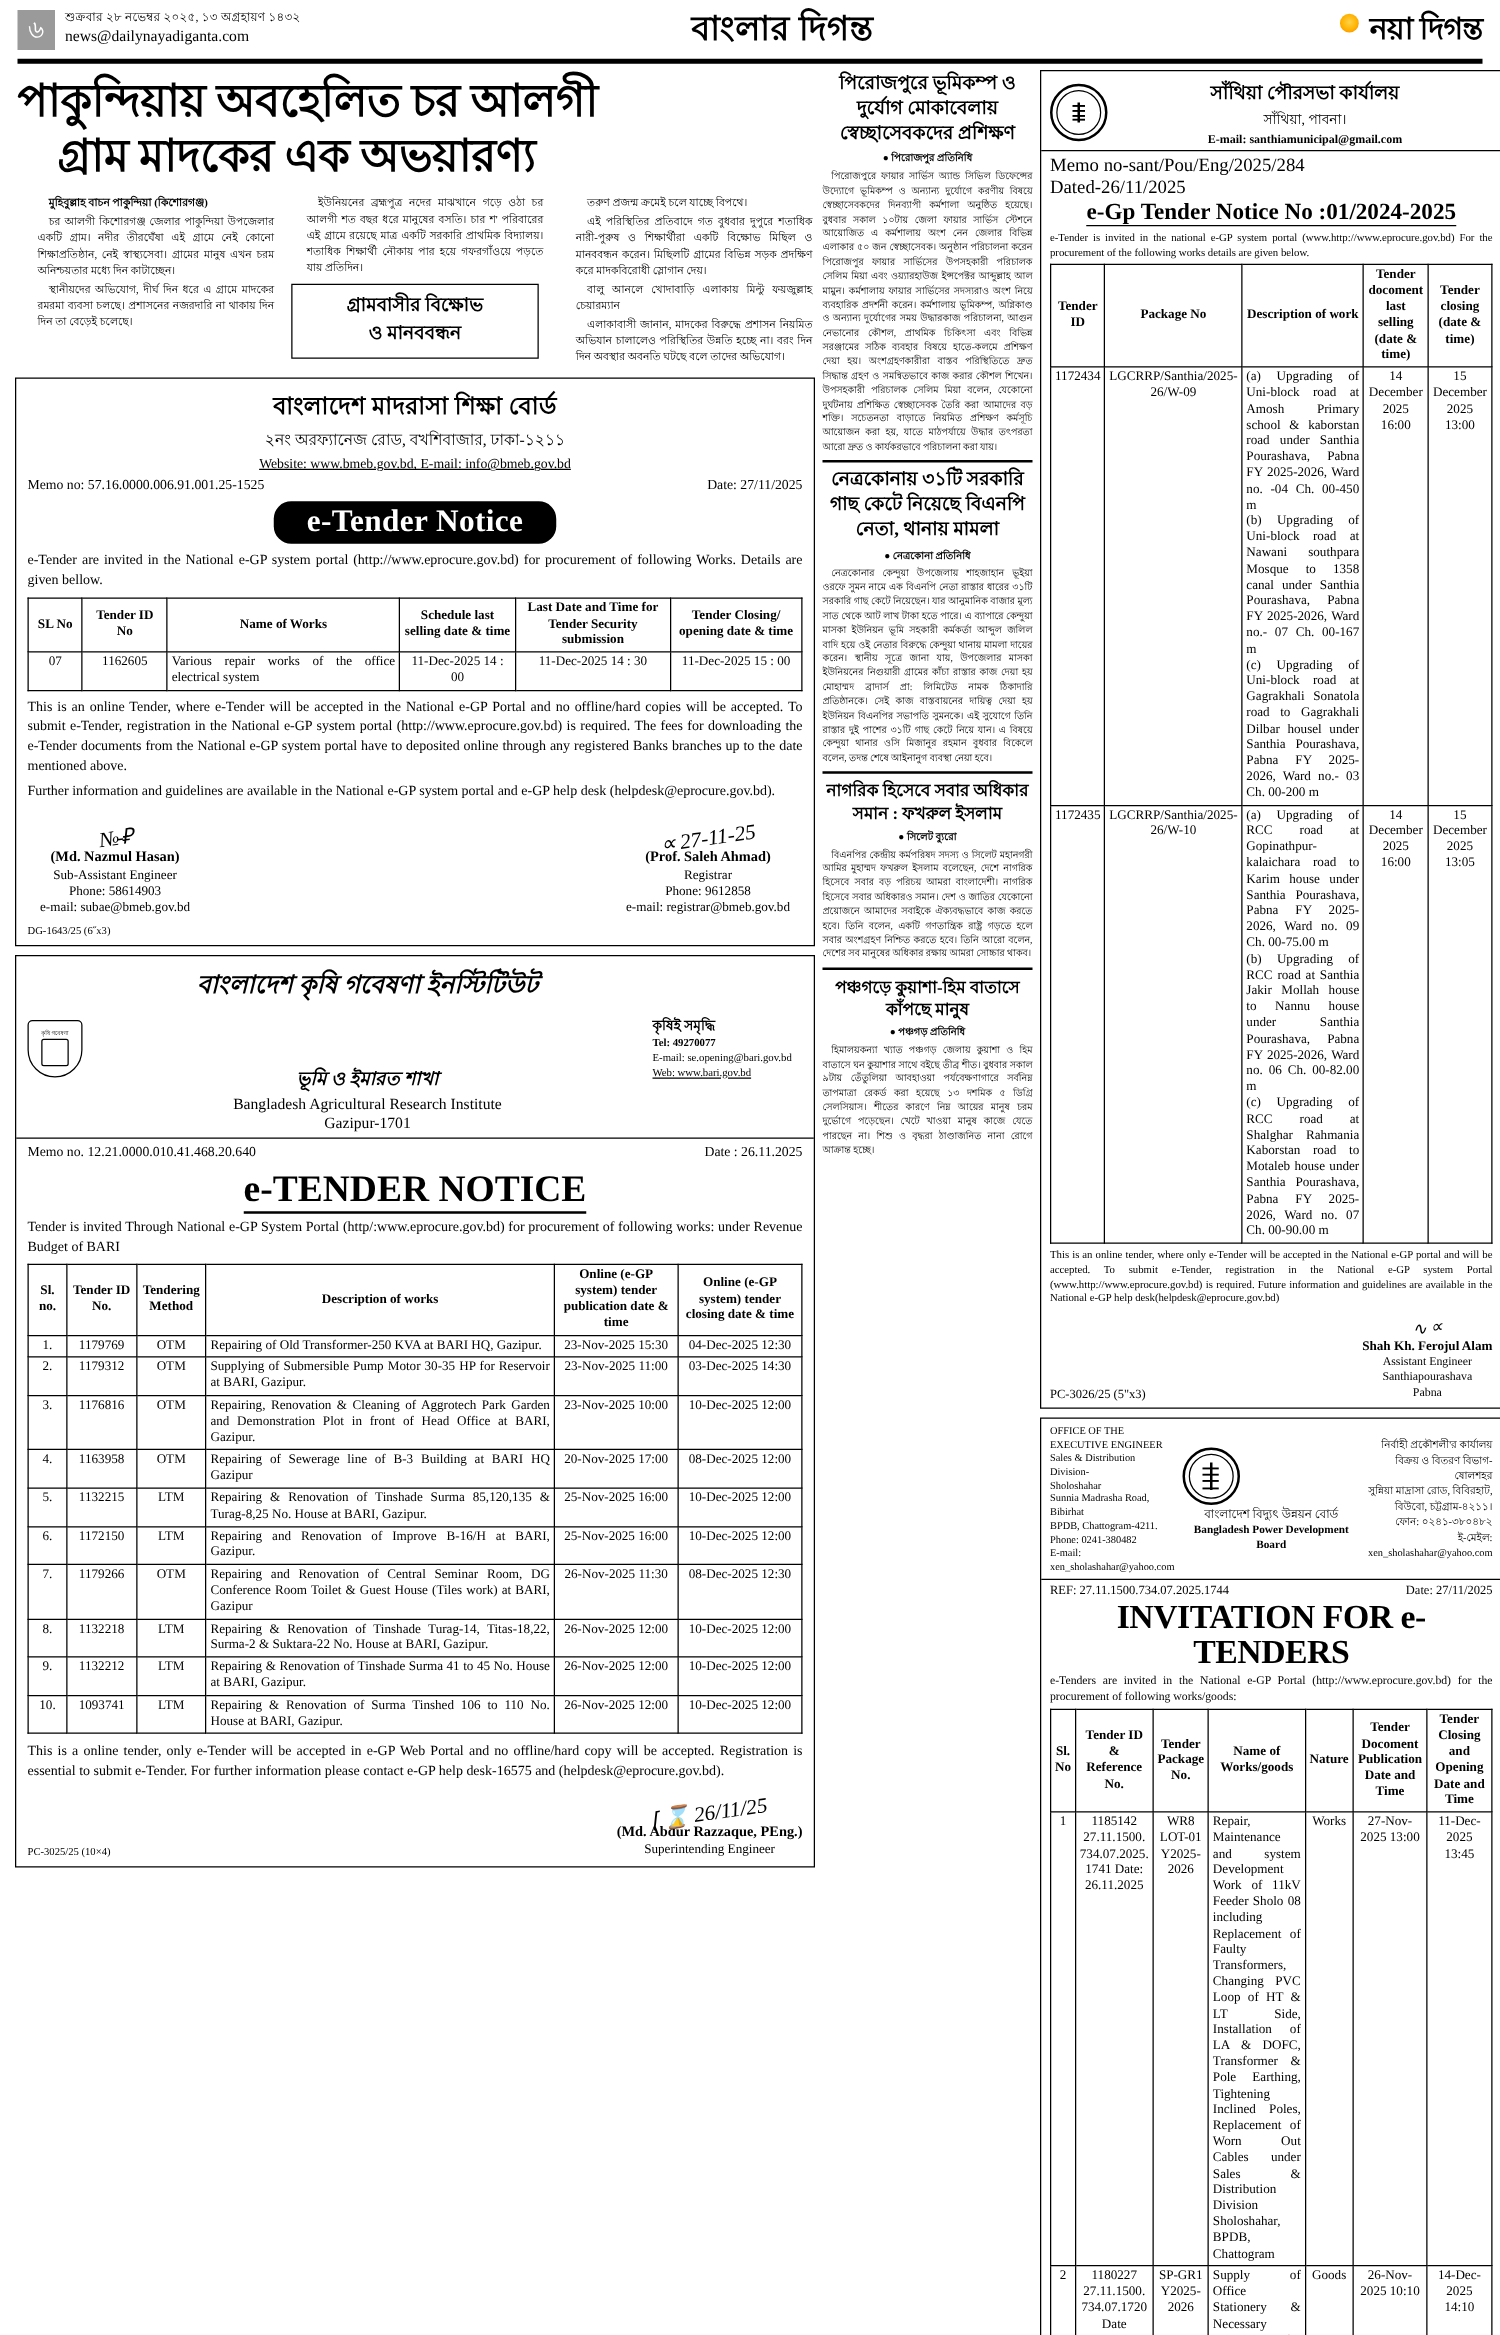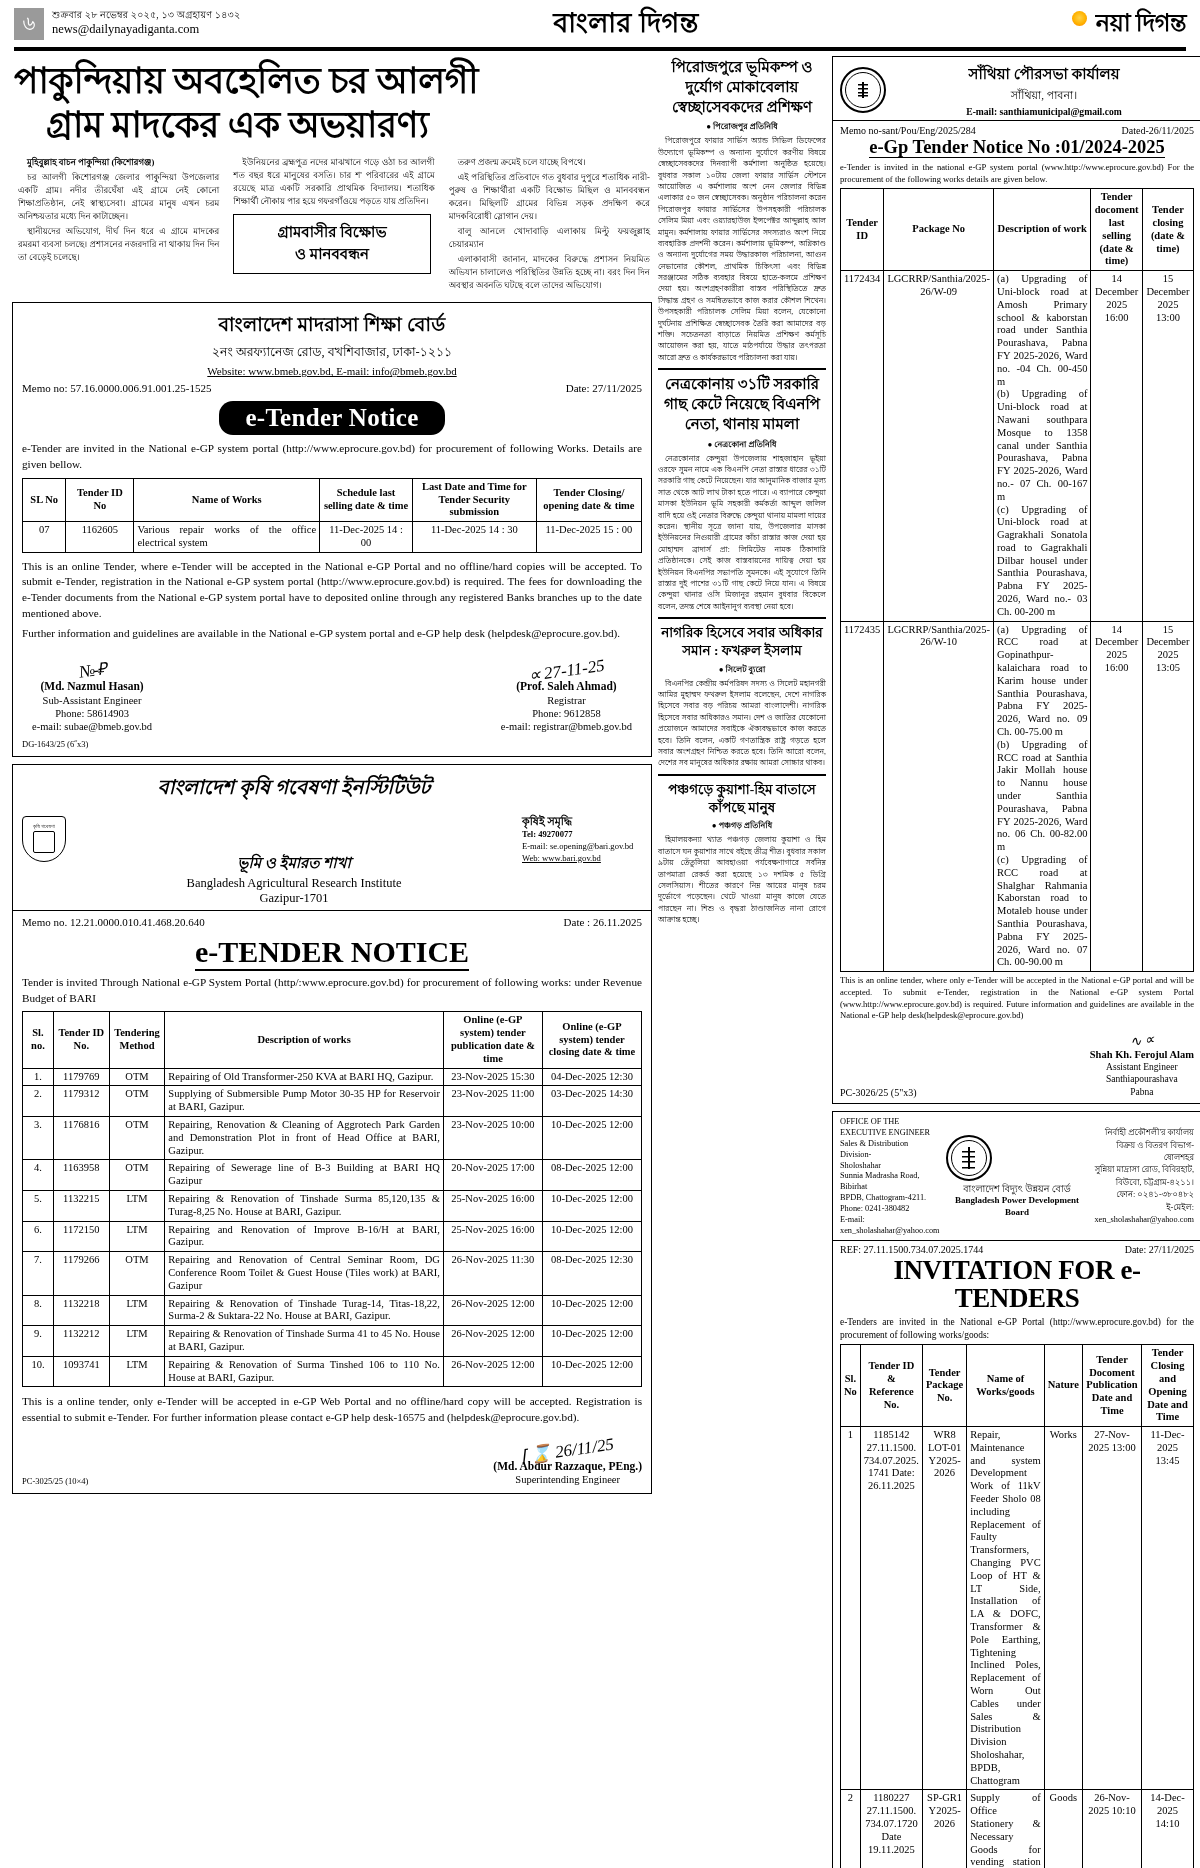--- a/index.html
+++ b/index.html
@@ -36,21 +36,21 @@
   .cols { display:flex; gap:6px; padding:5px 4px 0 4px; }
   .col-left  { width:640px; flex:0 0 640px; }
   .col-mid   { width:168px; flex:0 0 168px; }
   .col-right { width:370px; flex:0 0 370px; }
 
   
   .lead-h1 { font-size:36px; font-weight:bold; line-height:1.22; letter-spacing:-.3px; padding:4px 2px 0 2px;}
   .lead-h1 .l2 { padding-left:32px; }
   .lead-body { display:flex; gap:10px; margin-top:8px; padding:0 2px; }
   .lead-c { flex:1; font-size:8.6px; line-height:1.52; text-align:justify; }
-  .lead-c p { margin:0 0 2px 4px; text-indent:9px;}
+  .lead-c p { margin:0 0 2px 16px; text-indent:9px;}
   .kicker { font-weight:bold; font-size:8.6px; }
   .callout { border:1.4px solid #000; padding:7px 4px; text-align:center;
              font-size:15px; font-weight:bold; line-height:1.45; margin:6px 4px 4px 4px;}
 
   
   .ad { border:1.6px solid #000; padding:7px 9px; margin-bottom:7px; background:#fff; }
   .ad-inner-rule { border-bottom:1px solid #000; margin:4px -9px 5px -9px;}
   .org-head { text-align:center; }
   .org-bn1 { font-size:19px; font-weight:bold; letter-spacing:.3px;}
   .org-bn2 { font-size:12.5px; margin-top:1px;}
@@ -387,21 +387,21 @@
           <div class="seal">
               <div class="tower" style="height:16px;width:10px;"></div>
             </div>
           <div style="flex:1; text-align:center;">
             <div style="font-size:15px; font-weight:bold;">সাঁথিয়া পৌরসভা কার্যালয়</div>
             <div style="font-size:11px;">সাঁথিয়া, পাবনা।</div>
             <div style="font-size:9.6px; font-weight:bold;">E-mail: santhiamunicipal@gmail.com</div>
           </div>
         </div>
         <div class="ad-inner-rule" style="margin:3px -7px 4px -7px;"></div>
-        <div class="memo-row" style="font-size:10px; margin-top:0;">
+        <div class="memo-row" style="font-size:15px; margin-top:0;flex-direction:column;">
           <span>Memo no-sant/Pou/Eng/2025/284</span>
           <span>Dated-26/11/2025</span>
         </div>
         <div class="center" style="margin:1px 0 4px 0;">
           <span style="font-size:18.5px;font-weight:bold;border-bottom:1.5px solid #000;">e-Gp Tender Notice No :01/2024-2025</span>
         </div>
         <div class="tiny">e-Tender is invited in the national e-GP system portal (www.http://www.eprocure.gov.bd) For the procurement of the following works details are given below.</div>
         <table class="tbl tinytbl" style="margin-top:3px;">
           <thead>
               <tr>

